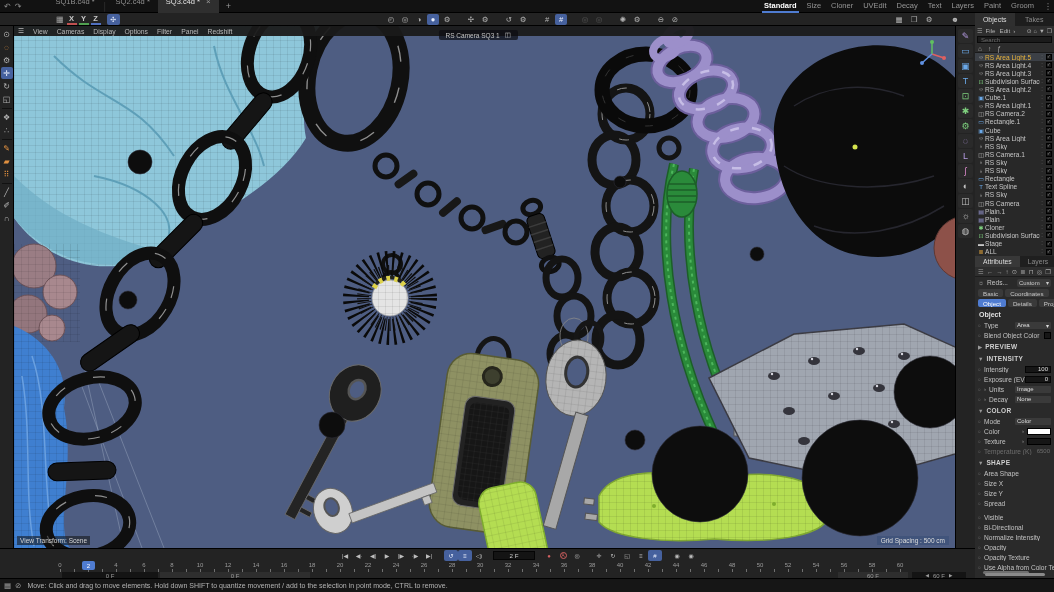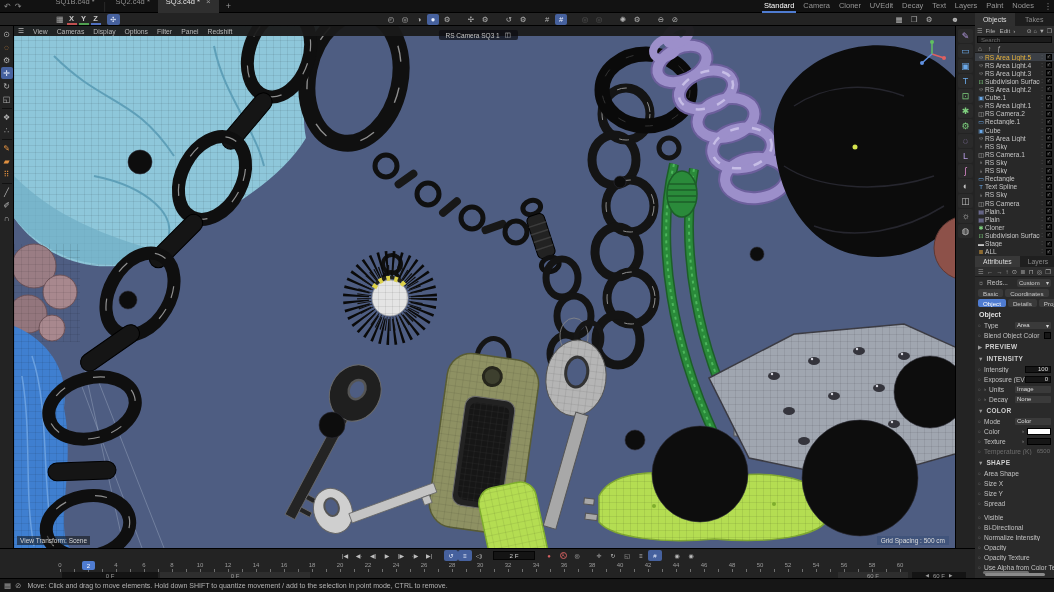--- a/index.html
+++ b/index.html
@@ -10,21 +10,21 @@
   .titlebar{position:absolute;left:0;top:0;width:1054px;height:13px;background:#121212;border-bottom:1px solid #000;display:flex;align-items:center;}
   .tb-icon{font-size:8px;color:#8a8a8a;padding:0 4px;cursor:pointer;}
   .doctabs{display:flex;align-items:center;height:13px;margin-left:22px;font-size:7.5px;}
   .doctab{padding:0 8px;height:19px;display:flex;align-items:flex-start;color:#909090;}
   .doctab.active{background:#2f2f2f;color:#e2e2e2;}
   .doctab .close{margin-left:6px;color:#9a9a9a;font-size:8px;}
   .tabdiv{color:#3a3a3a;font-size:8px;}
   .newtab{padding:0 7px;color:#9a9a9a;font-size:9px;}
   .wstabs{position:absolute;left:758px;top:0;width:282px;height:13px;display:flex;align-items:center;justify-content:space-between;padding:0 4px;font-size:7.5px;}
   .wstab{color:#969696;height:13px;display:flex;align-items:center;padding:0 2px;border-bottom:2px solid transparent;}
-  .wstab.active{color:#fff;border-bottom:2px solid #4f7cd1;font-weight:normal;}
+  .wstab.active{color:#fff;border-bottom:2px solid #4f7cd1;font-weight:bold;}
   .wsmenu{position:absolute;right:2px;top:0;height:13px;display:flex;align-items:center;color:#9a9a9a;font-size:8px;}
   
   .toolbar2{position:absolute;left:0;top:13px;width:1054px;height:13px;background:#232323;border-bottom:1px solid #000;}
   .coordbar{position:absolute;left:56px;top:0;height:13px;display:flex;align-items:center;gap:3px;}
   .wpicon{font-size:8px;color:#a8a8a8;}
   .axisbtn{width:10px;height:11px;font-size:7.5px;font-weight:bold;color:#c8c8c8;text-align:center;line-height:10px;border-bottom:2px solid;}
   .axislock{width:13px;height:11px;background:#46619e;border-radius:2px;color:#dfe6f5;font-size:7px;text-align:center;line-height:11px;margin-left:3px;}
   .centericons{position:absolute;left:385px;top:1px;height:11px;display:flex;align-items:center;gap:2px;}
   .cicon,.licon,.ricon,.hicon{width:12px;height:11px;display:flex;align-items:center;justify-content:center;font-size:7.5px;color:#b4b4b4;border-radius:2px;}
   .cicon.act,.licon.act{background:#46619e;color:#e8eefc;}
@@ -126,28 +126,28 @@
           <span>SQ2.c4d *</span>
         </span>
         <span class="doctab active">
           <span>SQ3.c4d *</span>
           <span class="close">×</span>
         </span>
         <span class="newtab">+</span>
       </div>
     <div class="wstabs" id="wstabs">
         <span class="wstab active">Standard</span>
-        <span class="wstab">Camera</span>
+        <span class="wstab">Size</span>
         <span class="wstab">Cloner</span>
         <span class="wstab">UVEdit</span>
         <span class="wstab">Decay</span>
         <span class="wstab">Text</span>
         <span class="wstab">Layers</span>
         <span class="wstab">Paint</span>
-        <span class="wstab">Nodes</span>
+        <span class="wstab">Groom</span>
       </div>
     <span class="wsmenu">⋮</span>
   </div>
 
   <div class="toolbar2">
     <div class="coordbar">
       <span class="wpicon">▦</span>
       <span id="axisbtns" style="display:flex;gap:2px;">
           <span class="axisbtn" style="border-bottom-color: rgb(192, 80, 80);">X</span>
           <span class="axisbtn" style="border-bottom-color: rgb(80, 160, 80);">Y</span>

